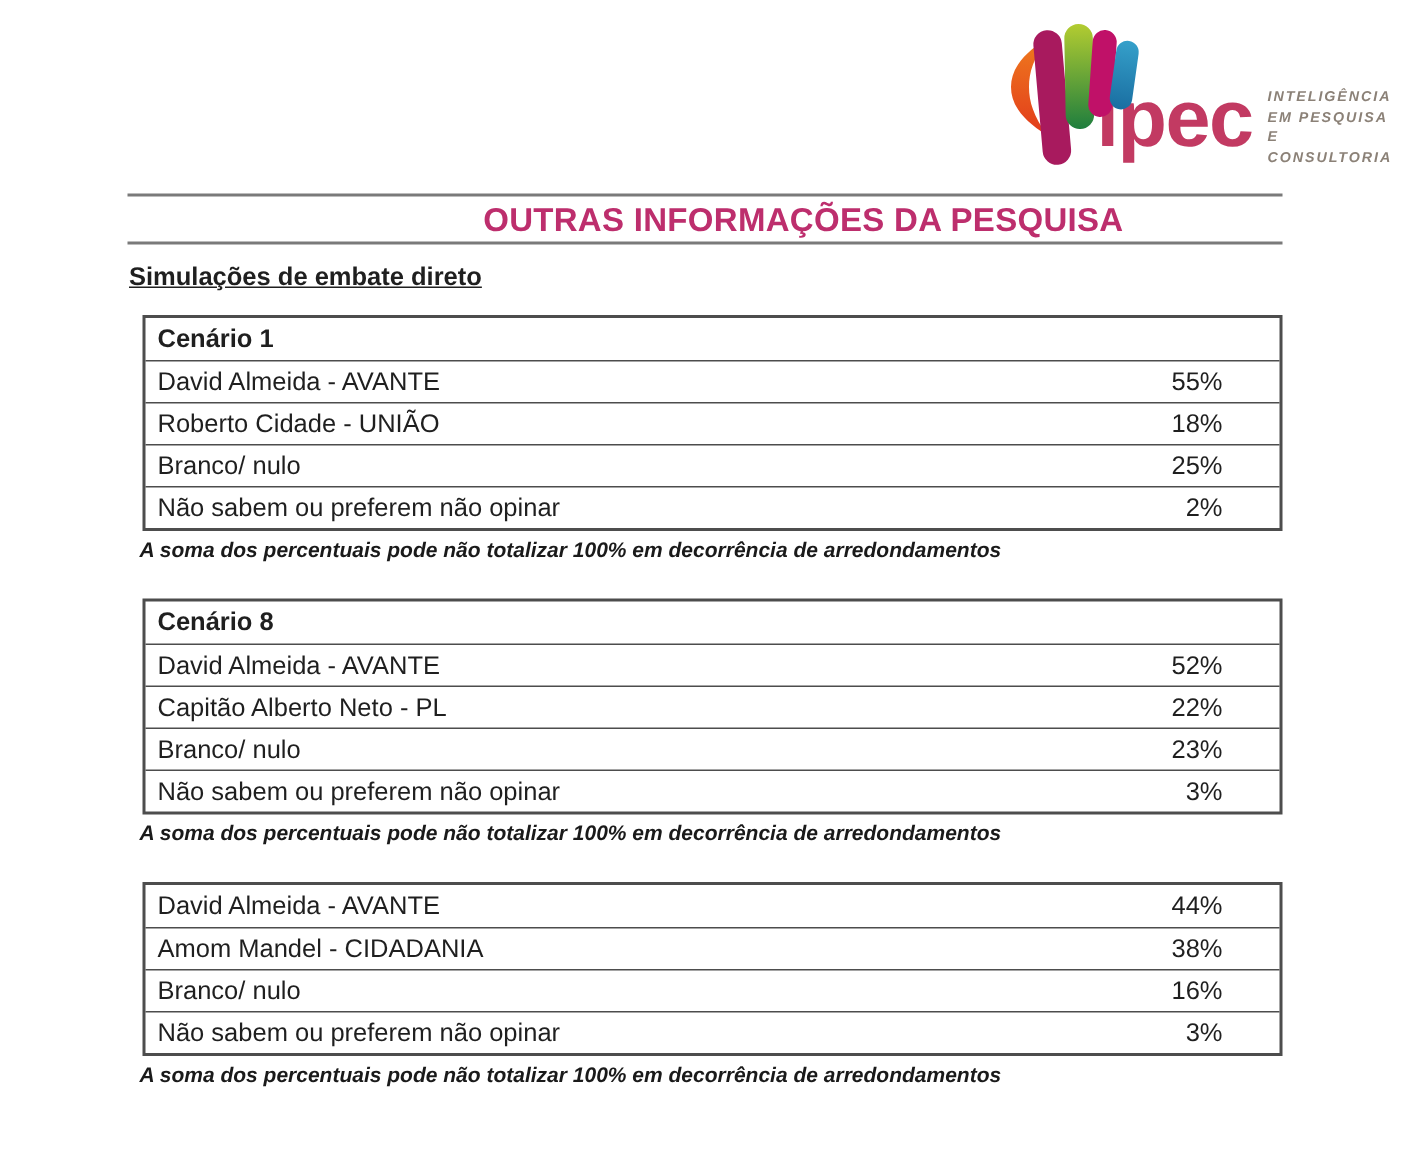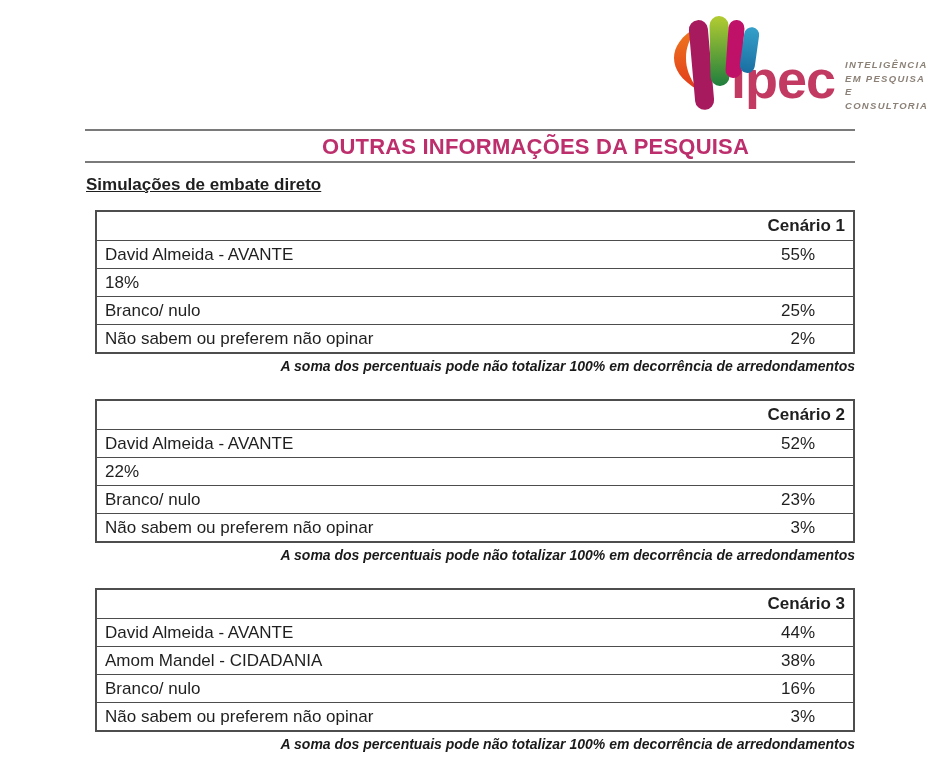--- a/index.html
+++ b/index.html
@@ -29,25 +29,25 @@
   .page-title{position:absolute;left:85px;top:134px;width:664px;text-align:right;
     font-size:22px;font-weight:bold;letter-spacing:.2px;color:var(--brand-pink);line-height:26px;}
   .section-heading{position:absolute;left:86px;top:175px;
     font-size:17px;font-weight:bold;text-decoration:underline;color:var(--text);text-align:right;}
 
   
   .scenario{position:absolute;left:95px;width:760px;}
   .scn-table{border:2px solid var(--table-border);background:#fff;}
   .row{display:flex;align-items:center;justify-content:space-between;height:28px;
     padding:0 38px 0 8px;font-size:17px;border-top:1px solid var(--table-border);}
-  .row:first-child{border-top:none;justify-content:flex-end;}
+  .row:first-child{border-top:none;}
   .row.head{font-weight:bold;padding-right:8px;}
   .lbl{white-space:nowrap;}
   .val{white-space:nowrap;}
-  .footnote{margin:4px 0 0 -2px;font-size:14px;font-style:italic;font-weight:600;color:#1a1a1a;text-align:right;}
+  .footnote{margin:4px 0 0 -2px;font-size:14px;font-style:italic;font-weight:600;color:#1a1a1a;}
 </style>
 </head>
 <body>
 
 <div class="page">
 
   <svg class="logo-mark" width="92" height="104" viewBox="0 0 92 104" aria-hidden="true">
     <defs>
       <linearGradient id="gOr" x1="0" y1="0" x2="0" y2="1">
         <stop offset="0" stop-color="#ef7b1e"></stop>
@@ -84,63 +84,62 @@
   <section class="scenario" style="top:210px">
     <div class="scn-table">
       <div class="row head">
         <span class="lbl">Cenário 1</span>
       </div>
       <div class="row">
         <span class="lbl">David Almeida - AVANTE</span>
         <span class="val">55%</span>
       </div>
       <div class="row">
+        <span class="lbl">Roberto Cidade - UNIÃO</span>
         <span class="val">18%</span>
       </div>
       <div class="row">
         <span class="lbl">Branco/ nulo</span>
         <span class="val">25%</span>
       </div>
       <div class="row">
         <span class="lbl">Não sabem ou preferem não opinar</span>
         <span class="val">2%</span>
       </div>
     </div>
     <p class="footnote">A soma dos percentuais pode não totalizar 100% em decorrência de arredondamentos</p>
   </section>
 
   <section class="scenario" style="top:399px">
     <div class="scn-table">
       <div class="row head">
-        <span class="lbl">Cenário 2</span>
+        <span class="lbl">Cenário 8</span>
       </div>
       <div class="row">
         <span class="lbl">David Almeida - AVANTE</span>
         <span class="val">52%</span>
       </div>
       <div class="row">
+        <span class="lbl">Capitão Alberto Neto - PL</span>
         <span class="val">22%</span>
       </div>
       <div class="row">
         <span class="lbl">Branco/ nulo</span>
         <span class="val">23%</span>
       </div>
       <div class="row">
         <span class="lbl">Não sabem ou preferem não opinar</span>
         <span class="val">3%</span>
       </div>
     </div>
     <p class="footnote">A soma dos percentuais pode não totalizar 100% em decorrência de arredondamentos</p>
   </section>
 
   <section class="scenario" style="top:588px">
     <div class="scn-table">
-      <div class="row head">
-        <span class="lbl">Cenário 3</span>
-      </div>
       <div class="row">
         <span class="lbl">David Almeida - AVANTE</span>
         <span class="val">44%</span>
       </div>
       <div class="row">
         <span class="lbl">Amom Mandel - CIDADANIA</span>
         <span class="val">38%</span>
       </div>
       <div class="row">
         <span class="lbl">Branco/ nulo</span>

